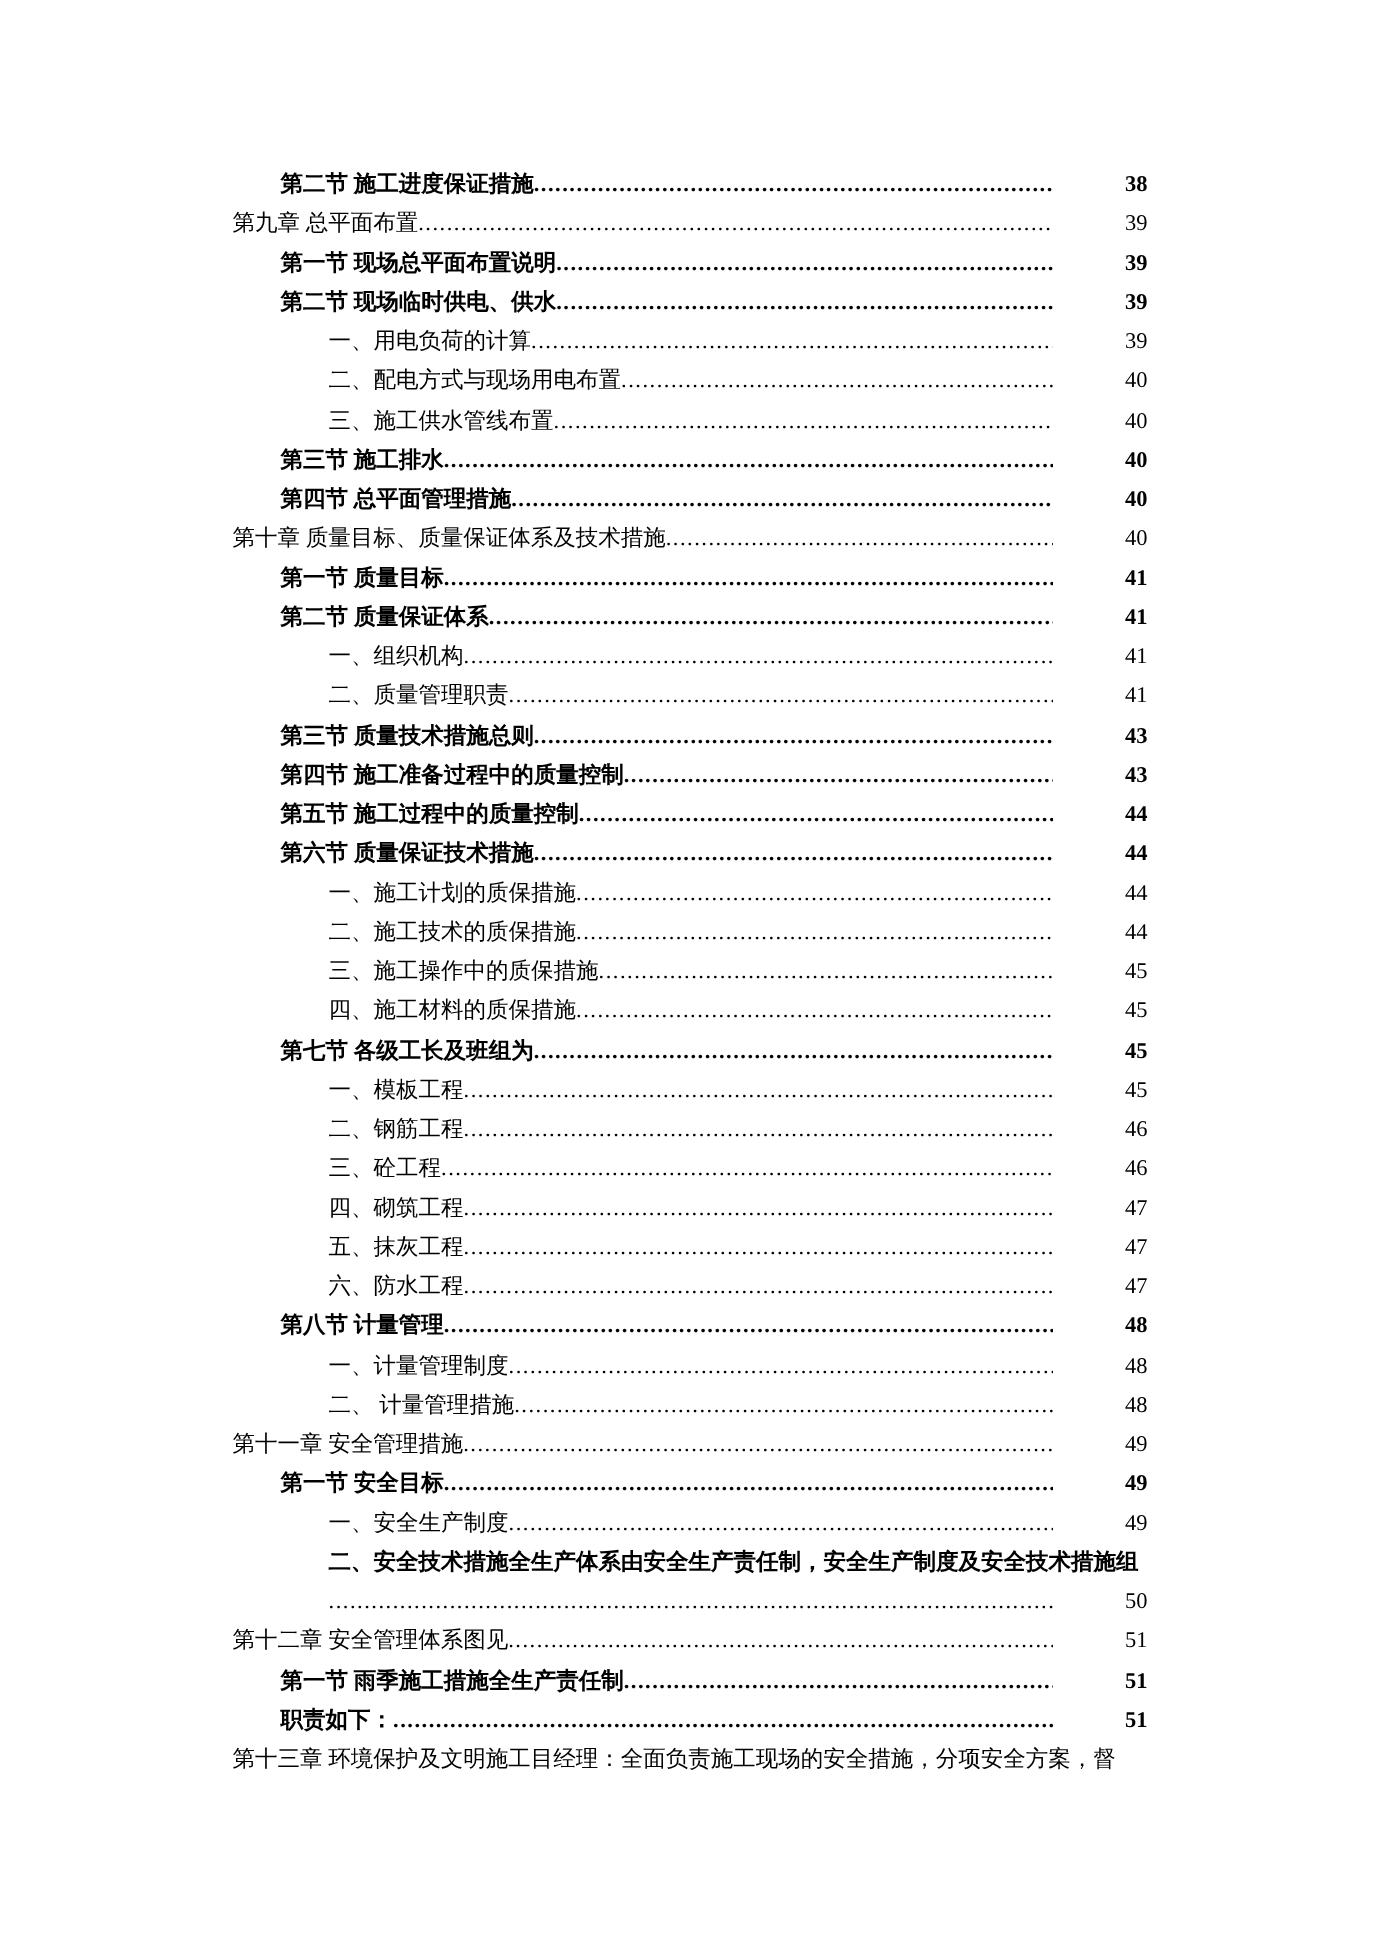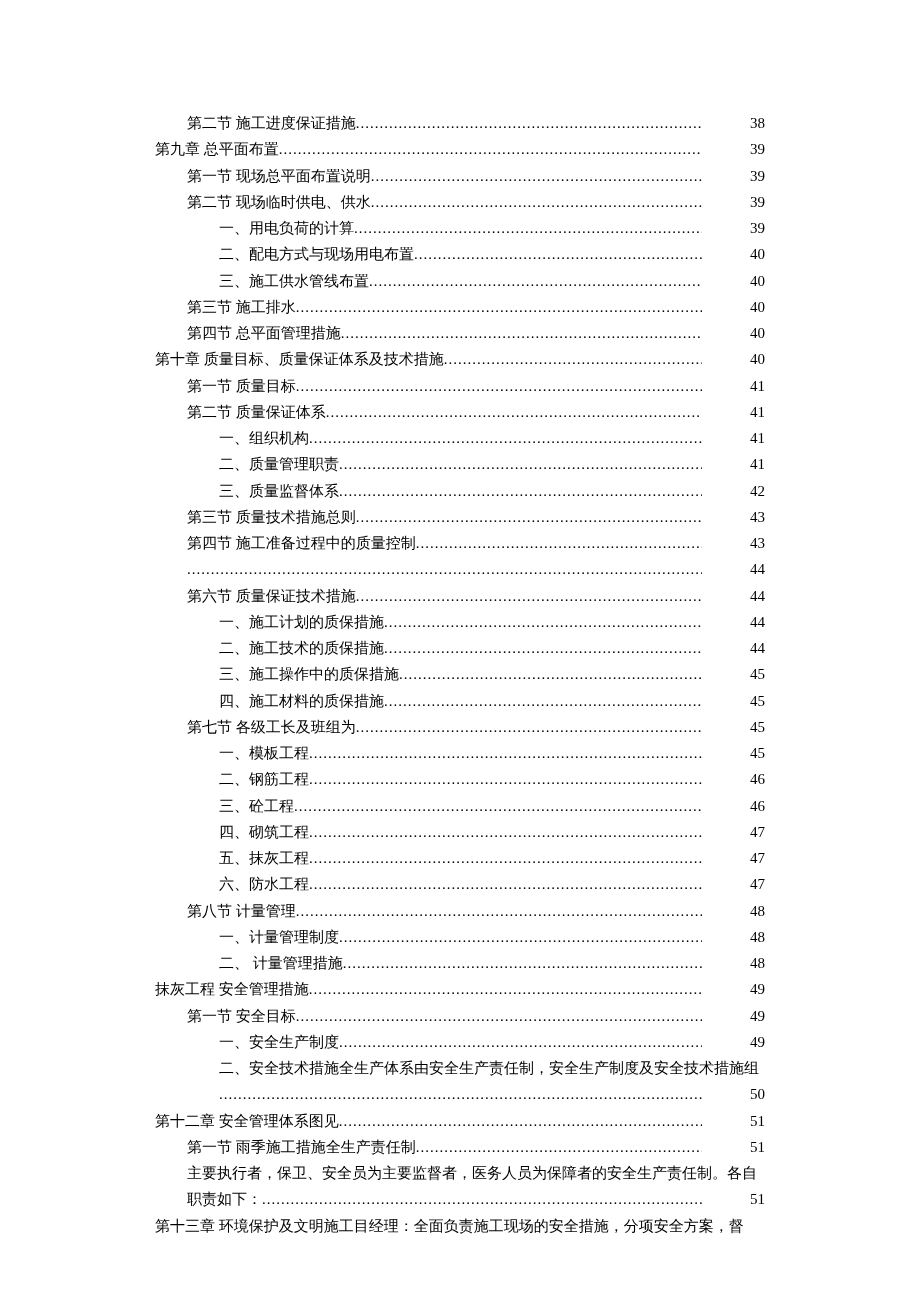--- a/index.html
+++ b/index.html
@@ -32,28 +32,28 @@
     }
     .toc-dots::after {
       content: "........................................................................................................................................................................................";
     }
     .toc-page {
       flex: 0 0 auto;
       padding-left: 2px;
       margin-left: 46px;
     }
     .indent-0 { padding-left: 0; }
-    .indent-1 { padding-left: 32px; }
+    .indent-1 { padding-left: 32px; font-weight: bold; }
     .indent-2 { padding-left: 64px; }
     .wrap-line {
       line-height: 1.75;
       text-align: justify;
     }
     .wrap-line.indent-1 { padding-left: 32px; }
-    .wrap-line.indent-2 { padding-left: 64px; }
+    .wrap-line.indent-2 { padding-left: 64px; font-weight: bold; }
     .wrap-cont {
       display: flex;
       align-items: baseline;
       white-space: nowrap;
       line-height: 1.75;
     }
   </style>
 </head>
 <body>
 
@@ -121,36 +121,32 @@
     <div class="toc-line indent-2">
       <span class="toc-label">一、组织机构</span>
       <span class="toc-dots"></span>
       <span class="toc-page">41</span>
     </div>
     <div class="toc-line indent-2">
       <span class="toc-label">二、质量管理职责</span>
       <span class="toc-dots"></span>
       <span class="toc-page">41</span>
     </div>
-    <div class="toc-line indent-2">
-      <span class="toc-label">三、质量监督体系</span>
-      <span class="toc-dots"></span>
-      <span class="toc-page">42</span>
-    </div>
     <div class="toc-line indent-1">
       <span class="toc-label">第三节 质量技术措施总则</span>
       <span class="toc-dots"></span>
       <span class="toc-page">43</span>
     </div>
     <div class="toc-line indent-1">
       <span class="toc-label">第四节 施工准备过程中的质量控制</span>
       <span class="toc-dots"></span>
       <span class="toc-page">43</span>
     </div>
     <div class="toc-line indent-1">
+      <span class="toc-label">第五节 施工过程中的质量控制</span>
       <span class="toc-dots"></span>
       <span class="toc-page">44</span>
     </div>
     <div class="toc-line indent-1">
       <span class="toc-label">第六节 质量保证技术措施</span>
       <span class="toc-dots"></span>
       <span class="toc-page">44</span>
     </div>
     <div class="toc-line indent-2">
       <span class="toc-label">一、施工计划的质保措施</span>
@@ -216,21 +212,21 @@
       <span class="toc-label">一、计量管理制度</span>
       <span class="toc-dots"></span>
       <span class="toc-page">48</span>
     </div>
     <div class="toc-line indent-2">
       <span class="toc-label">二、 计量管理措施</span>
       <span class="toc-dots"></span>
       <span class="toc-page">48</span>
     </div>
     <div class="toc-line indent-0">
-      <span class="toc-label">抹灰工程 安全管理措施</span>
+      <span class="toc-label">第十一章 安全管理措施</span>
       <span class="toc-dots"></span>
       <span class="toc-page">49</span>
     </div>
     <div class="toc-line indent-1">
       <span class="toc-label">第一节 安全目标</span>
       <span class="toc-dots"></span>
       <span class="toc-page">49</span>
     </div>
     <div class="toc-line indent-2">
       <span class="toc-label">一、安全生产制度</span>
@@ -245,20 +241,19 @@
     <div class="toc-line indent-0">
       <span class="toc-label">第十二章 安全管理体系图见</span>
       <span class="toc-dots"></span>
       <span class="toc-page">51</span>
     </div>
     <div class="toc-line indent-1">
       <span class="toc-label">第一节 雨季施工措施全生产责任制</span>
       <span class="toc-dots"></span>
       <span class="toc-page">51</span>
     </div>
-    <div class="wrap-line indent-1">主要执行者，保卫、安全员为主要监督者，医务人员为保障者的安全生产责任制。各自</div>
     <div class="wrap-cont indent-1">
       <span class="toc-label">职责如下：</span>
       <span class="toc-dots"></span>
       <span class="toc-page">51</span>
     </div>
     <div class="wrap-line indent-0">第十三章 环境保护及文明施工目经理：全面负责施工现场的安全措施，分项安全方案，督</div>
   </div>
 
 </body></html>

